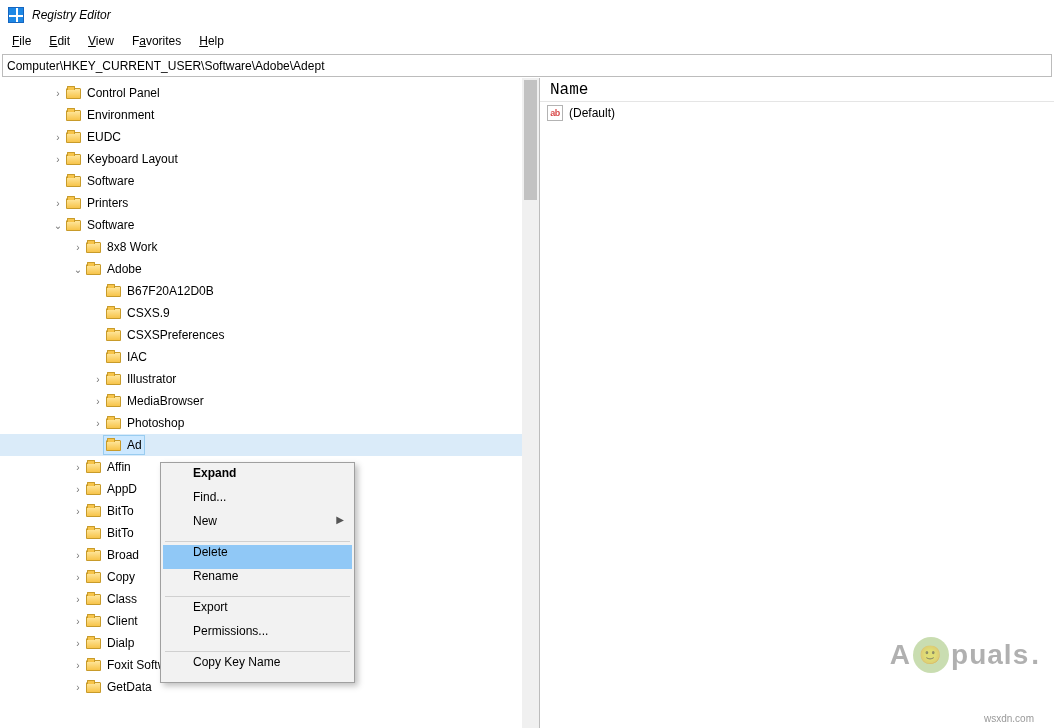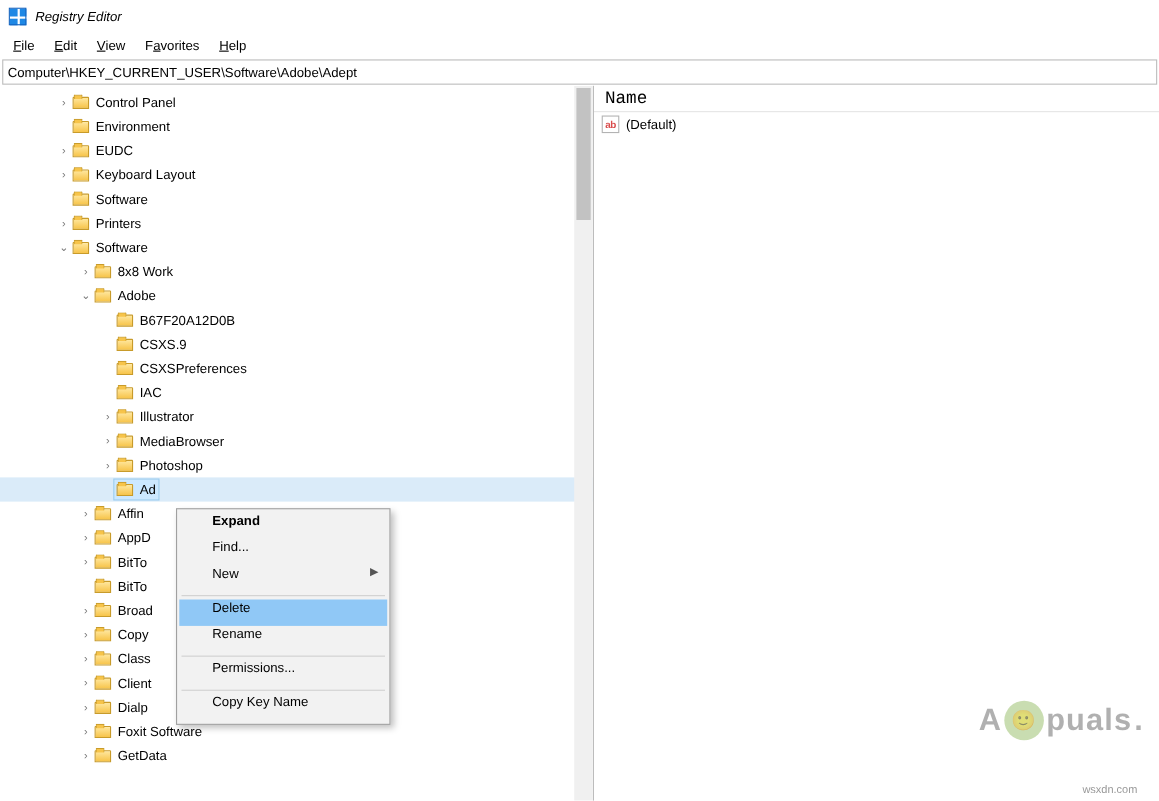--- a/index.html
+++ b/index.html
@@ -455,20 +455,23 @@
     </div>
   <div class="cm-sep"></div>
   <div class="cm-item highlight">
       <span>Delete</span>
     </div>
   <div class="cm-item">
       <span>Rename</span>
     </div>
   <div class="cm-sep"></div>
   <div class="cm-item">
+      <span>Export</span>
+    </div>
+  <div class="cm-item">
       <span>Permissions...</span>
     </div>
   <div class="cm-sep"></div>
   <div class="cm-item">
       <span>Copy Key Name</span>
     </div>
 </div>
 
 <div class="watermark">
   <span>A</span>

